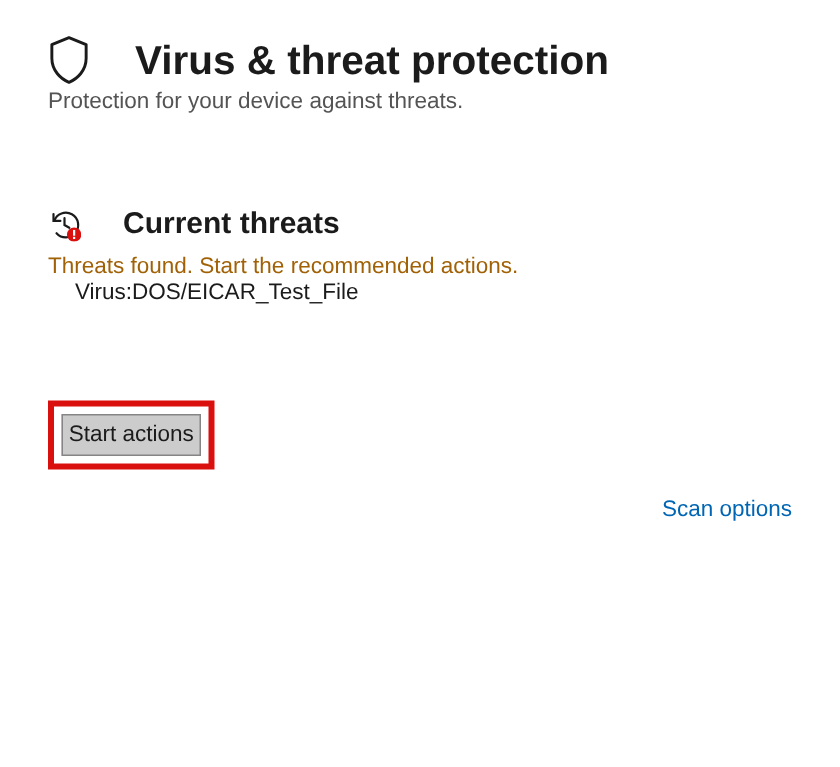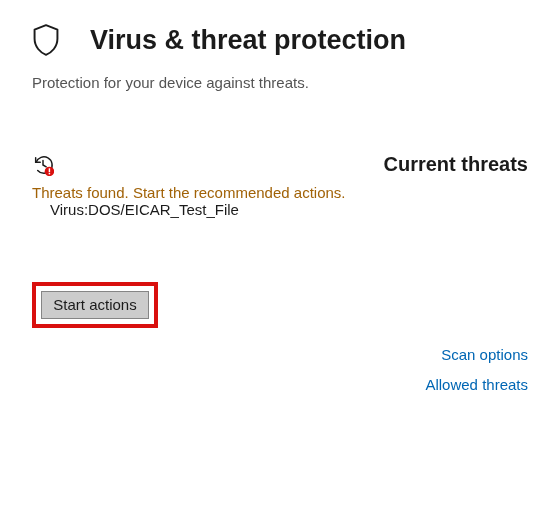--- a/index.html
+++ b/index.html
@@ -8,28 +8,28 @@
       height: 511px;
       background: #ffffff;
       font-family: "Segoe UI", -apple-system, BlinkMacSystemFont, sans-serif;
       color: #1b1b1b;
       padding: 18px 32px 18px 32px;
       font-weight: 400;
     }
     .header-row { display: flex; align-items: center; gap: 30px; margin-top: 6px; }
     .title-icon svg { width: 28px; height: 32px; display: block; }
     h1 { font-size: 27px; font-weight: 600; letter-spacing: 0px; }
-    .subtitle { font-size: 15px; color: #545454; margin-top: 18px; }
-    .section-row { display: flex; align-items: center; gap: 28px; margin-top: 62px; justify-content: space-between; }
+    .subtitle { font-size: 15px; color: #545454; margin-top: 3px; }
+    .section-row { display: flex; align-items: center; gap: 28px; margin-top: 62px; }
     .section-icon { width: 22px; height: 22px; position: relative; }
     .section-icon svg { width: 22px; height: 22px; display: block; }
     h2 { font-size: 20px; font-weight: 600; }
     .section-sub { font-size: 15px; color: #a16207; margin-top: 8px; }
     .threat-name { font-size: 15px; margin-left: 18px; }
-    .highlight-box { border: 4px solid #d9100e; width: 126px; margin-top: 64px; padding: 5px 5px; }
+    .highlight-box { border: 4px solid #d9100e; width: 111px; margin-top: 64px; padding: 5px 5px; }
     .btn {
       display: inline-block;
       width: 100%;
       text-align: center;
       font-size: 15px;
       font-family: inherit;
       background: #cccccc;
       border: 1px solid #858585;
       padding: 4px 0 5px 0;
       color: #1b1b1b;
@@ -69,14 +69,13 @@
 <p class="section-sub">Threats found. Start the recommended actions.</p>
 
 <p class="threat-name">Virus:DOS/EICAR_Test_File</p>
 
 <div class="highlight-box">
   <button class="btn">Start actions</button>
 </div>
 
 <div class="links">
   <a class="link">Scan options</a>
-  <a class="link">Allowed threats</a>
 </div>
 
 </body></html>

